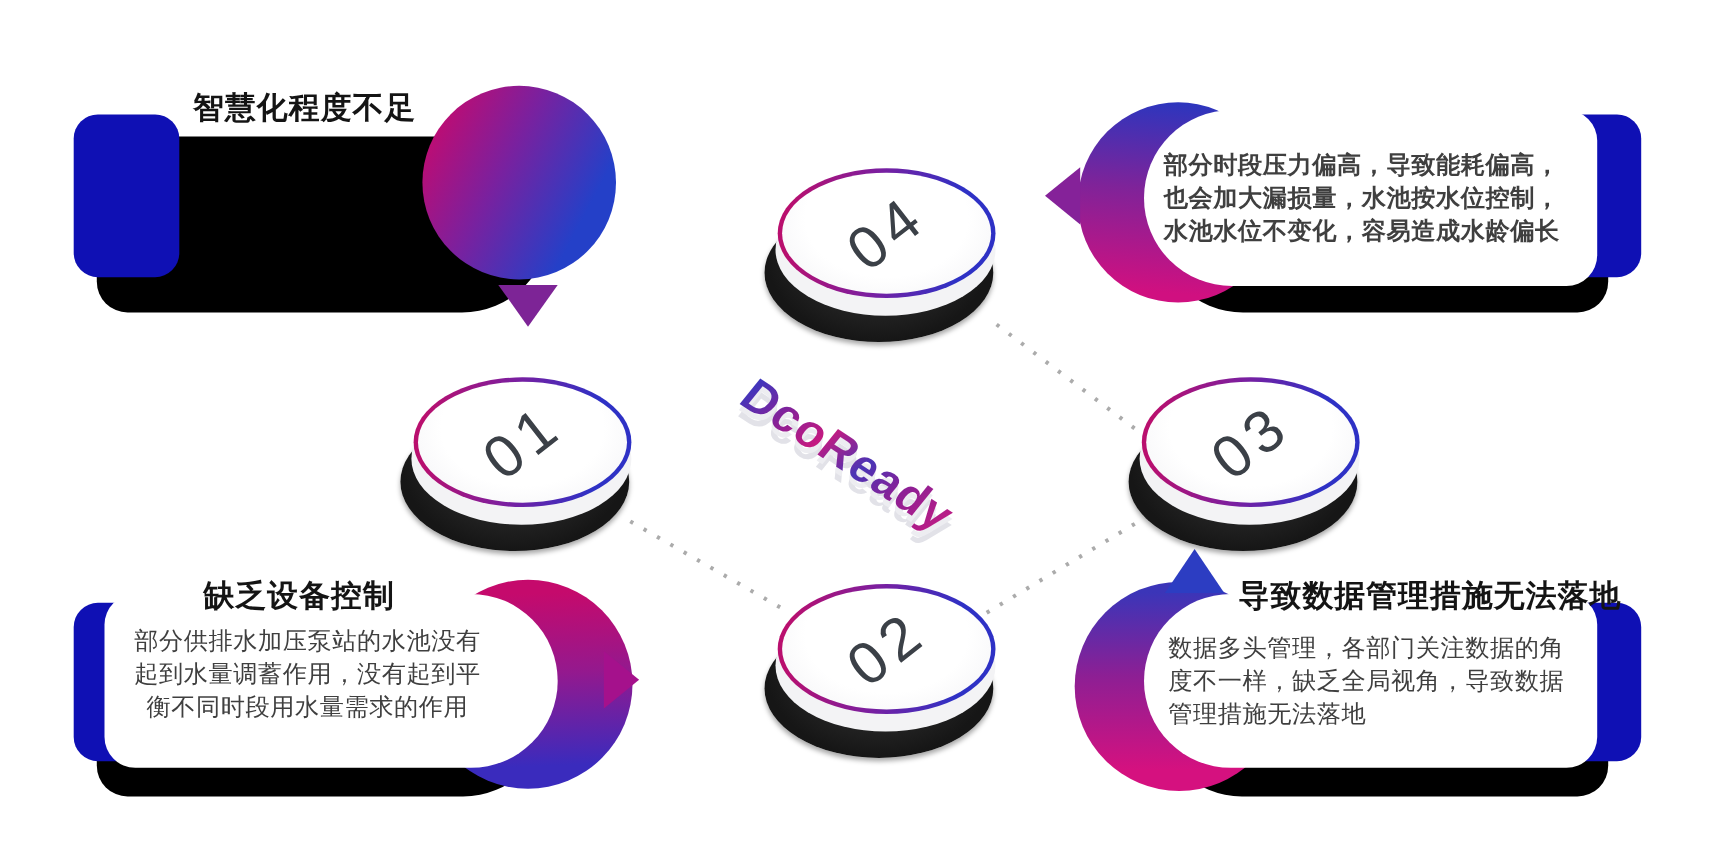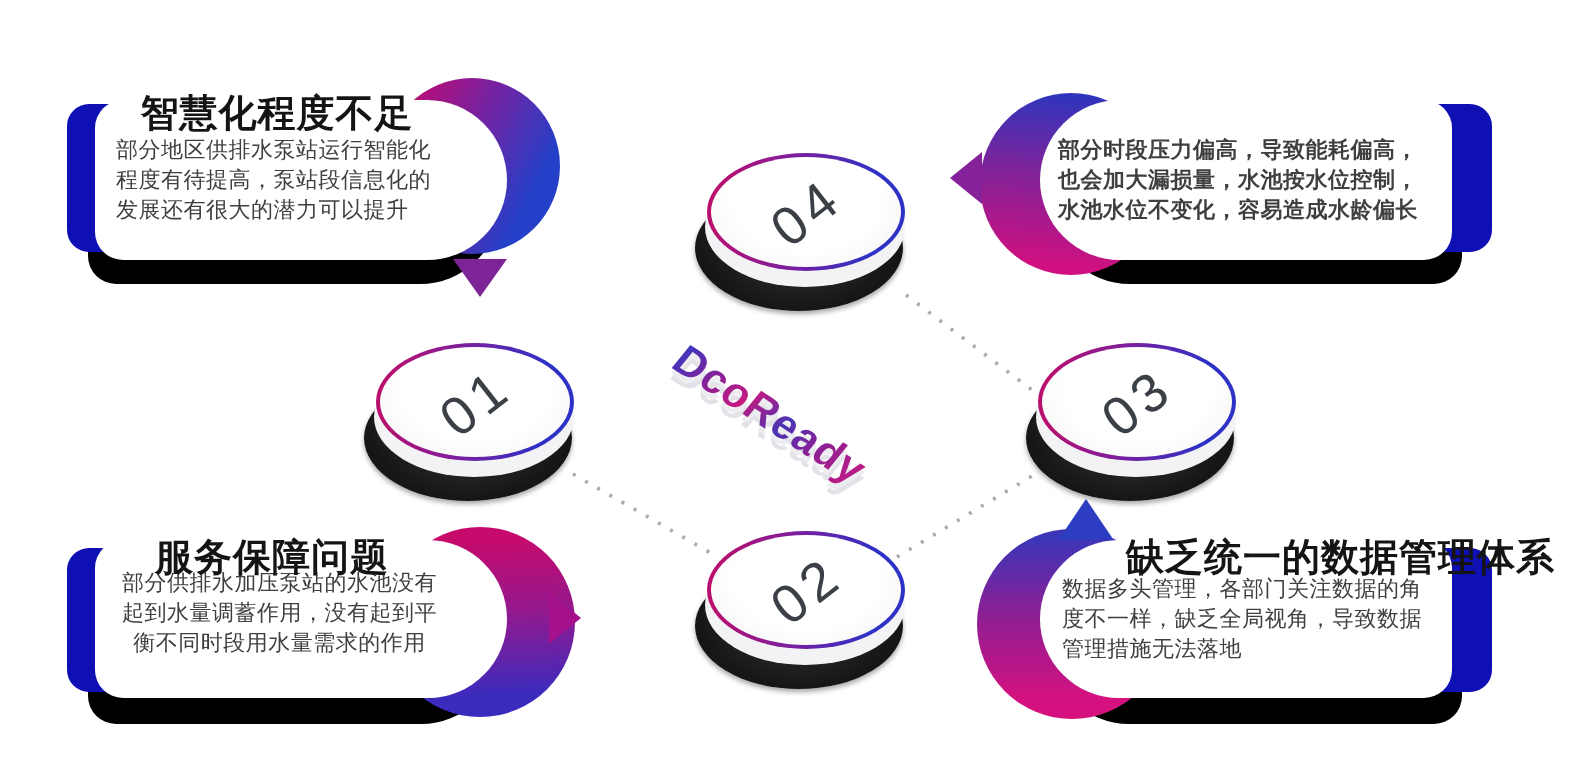--- a/index.html
+++ b/index.html
@@ -3,21 +3,21 @@
 <meta charset="utf-8">
 <style>
   html,body{margin:0;padding:0;background:#ffffff;}
   body{font-family:"Liberation Sans","DejaVu Sans",sans-serif;}
   .stage{position:relative;width:1569px;height:784px;background:#ffffff;overflow:hidden;}
 
   
   .connectors{position:absolute;left:0;top:0;width:1569px;height:784px;z-index:1;pointer-events:none;}
 
   
-  .co-title{position:absolute;z-index:6;font-size:38px;font-weight:bold;color:#141414;
+  .co-title{position:absolute;z-index:6;font-size:28px;font-weight:bold;color:#141414;
             text-align:center;letter-spacing:1px;white-space:nowrap;}
   .co-shadow{position:absolute;z-index:2;background:#000;}
   .co-bar{position:absolute;z-index:3;background:#0f10b4;border-radius:22px;}
   .co-bubble{position:absolute;z-index:3;border-radius:50%;}
   .co-tail{position:absolute;z-index:3;width:0;height:0;}
   .co-box{position:absolute;z-index:4;background:#ffffff;display:flex;align-items:center;}
   .co-box p{margin:0;font-size:22px;line-height:1.36;color:#3f3f3f;letter-spacing:0.5px;}
 
   
   .cap-right{border-radius:28px 80px 80px 28px;}
@@ -105,42 +105,39 @@
     <line x1="573" y1="474" x2="716" y2="556" stroke="#ababab" stroke-width="3.6" stroke-dasharray="3 11"></line>
     <line x1="897" y1="557" x2="1052" y2="464" stroke="#ababab" stroke-width="3.6" stroke-dasharray="3 11"></line>
     <line x1="906" y1="295" x2="1044" y2="399" stroke="#ababab" stroke-width="3.6" stroke-dasharray="3 11"></line>
   </svg>
 
   <h2 class="co-title" id="tl-title">智慧化程度不足</h2>
   <div class="co-shadow" id="tl-shadow"></div>
   <div class="co-bar" id="tl-bar"></div>
   <div class="co-bubble" id="tl-bubble"></div>
   <div class="co-tail" id="tl-tail"></div>
-  <div class="co-box cap-right" id="tl-box">
-    <p>部分地区供排水泵站运行智能化程度有待提高，泵站段信息化的发展还有很大的潜力可以提升</p>
-  </div>
 
   <div class="co-shadow" id="tr-shadow"></div>
   <div class="co-bar" id="tr-bar"></div>
   <div class="co-bubble" id="tr-bubble"></div>
   <div class="co-tail" id="tr-tail"></div>
   <div class="co-box cap-left" id="tr-box">
     <p>部分时段压力偏高，导致能耗偏高，也会加大漏损量，水池按水位控制，水池水位不变化，容易造成水龄偏长</p>
   </div>
 
-  <h2 class="co-title" id="bl-title">服务保障问题</h2>
+  <h2 class="co-title" id="bl-title">缺乏设备控制</h2>
   <div class="co-shadow" id="bl-shadow"></div>
   <div class="co-bar" id="bl-bar"></div>
   <div class="co-bubble" id="bl-bubble"></div>
   <div class="co-tail" id="bl-tail"></div>
   <div class="co-box" id="bl-box">
     <p>部分供排水加压泵站的水池没有起到水量调蓄作用，没有起到平衡不同时段用水量需求的作用</p>
   </div>
 
-  <h2 class="co-title" id="br-title">缺乏统一的数据管理体系</h2>
+  <h2 class="co-title" id="br-title">导致数据管理措施无法落地</h2>
   <div class="co-shadow" id="br-shadow"></div>
   <div class="co-bar" id="br-bar"></div>
   <div class="co-bubble" id="br-bubble"></div>
   <div class="co-tail" id="br-tail"></div>
   <div class="co-box" id="br-box">
     <p>数据多头管理，各部门关注数据的角度不一样，缺乏全局视角，导致数据管理措施无法落地</p>
   </div>
 
   <div class="disc" id="disc-01">
     <div class="disc-base"></div>

